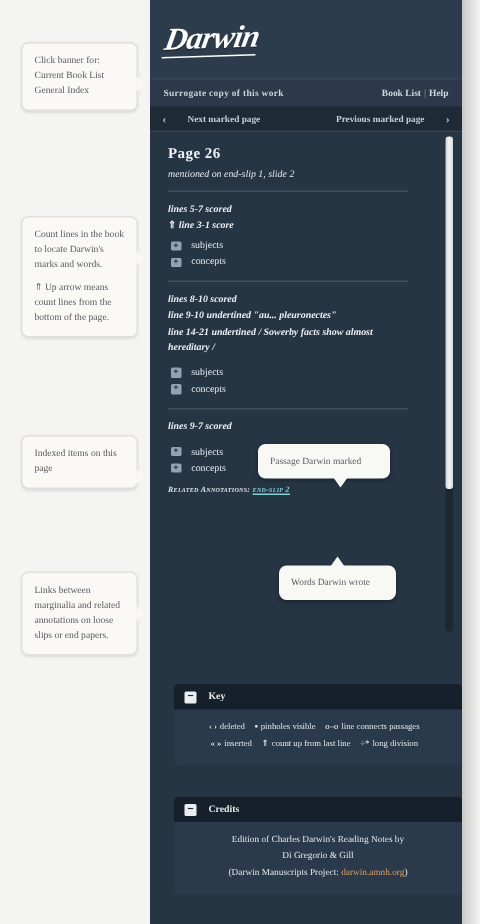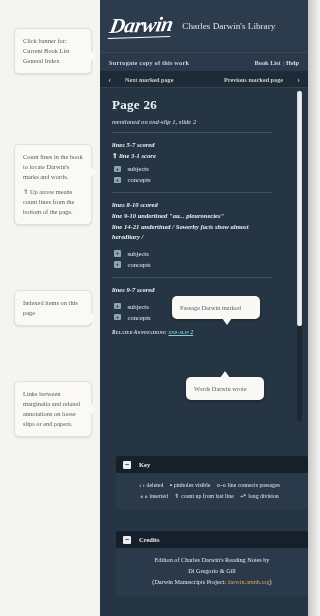--- a/index.html
+++ b/index.html
@@ -62,21 +62,21 @@
             display:flex; align-items:center; color:#c6ced6; font-size:6.2px; font-weight:bold; }
   .navbar .arrow { width:19px; text-align:center; font-size:8px; color:#b9c3cc; }
   .navbar .lbl { padding:0 6px; }
   .navbar .spacer { flex:1; }
 
   .content { position:relative; height:calc(616px - 52px - 19px - 17px); overflow:hidden; }
 
   .scrollwrap { position:absolute; left:0; top:0; right:0; bottom:0; padding:0; }
   .doc { padding:9px 14px 6px 12px; width:186px; }
 
-  .pg-title { font-size:13px; color:#eef2f5; font-weight:bold; letter-spacing:.3px; margin-bottom:5px; }
+  .pg-title { font-size:10px; color:#eef2f5; font-weight:bold; letter-spacing:.3px; margin-bottom:5px; }
   .pg-sub { font-size:6.6px; color:#e3e9ee; font-style:italic; margin-bottom:7px; }
   .rule { height:1px; background:#41505f; margin:6px 0 7px 0; }
 
   .anline { font-size:6.6px; color:#eaf0f4; font-style:italic; font-weight:bold; line-height:1.62; }
   .uparrow { font-style:normal; }
 
   .facet { display:flex; align-items:center; margin:4px 0 0 2px; }
   .plusbox {
     width:6.5px; height:6.5px; background:#8fa3b4; color:#22303c;
     font-size:5.5px; line-height:6.5px; text-align:center;
@@ -159,21 +159,20 @@
     <div class="callout" style="top:381px;">
       <p>Links between marginalia and related annotations on loose slips or end papers.</p>
     </div>
 
   </div>
 
   <div class="panel">
 
     <div class="banner">
       <span class="darwin-sig">Darwin</span>
-      <span class="banner-title">Charles Darwin's Library</span>
     </div>
 
     <div class="subbar">
       <span class="left">Surrogate copy of this work</span>
       <span class="right">
         <a href="#">Book List</a><span class="sep">|</span><a href="#">Help</a>
       </span>
     </div>
 
     <div class="navbar">

